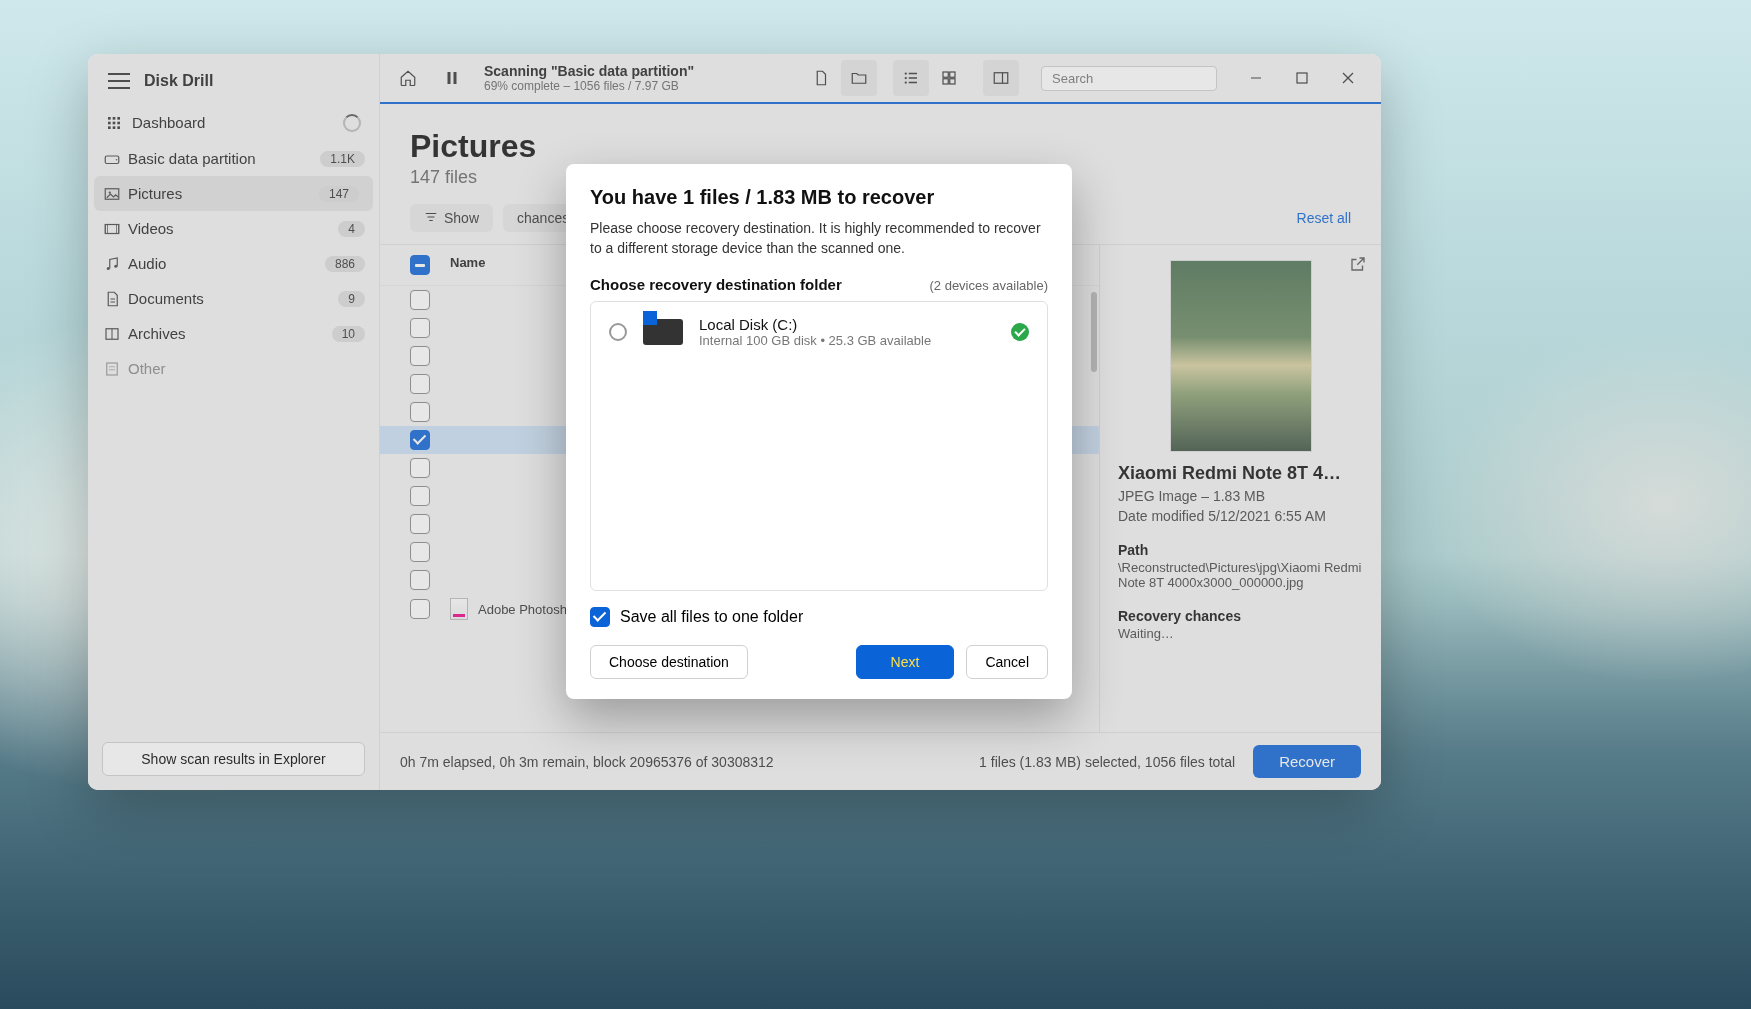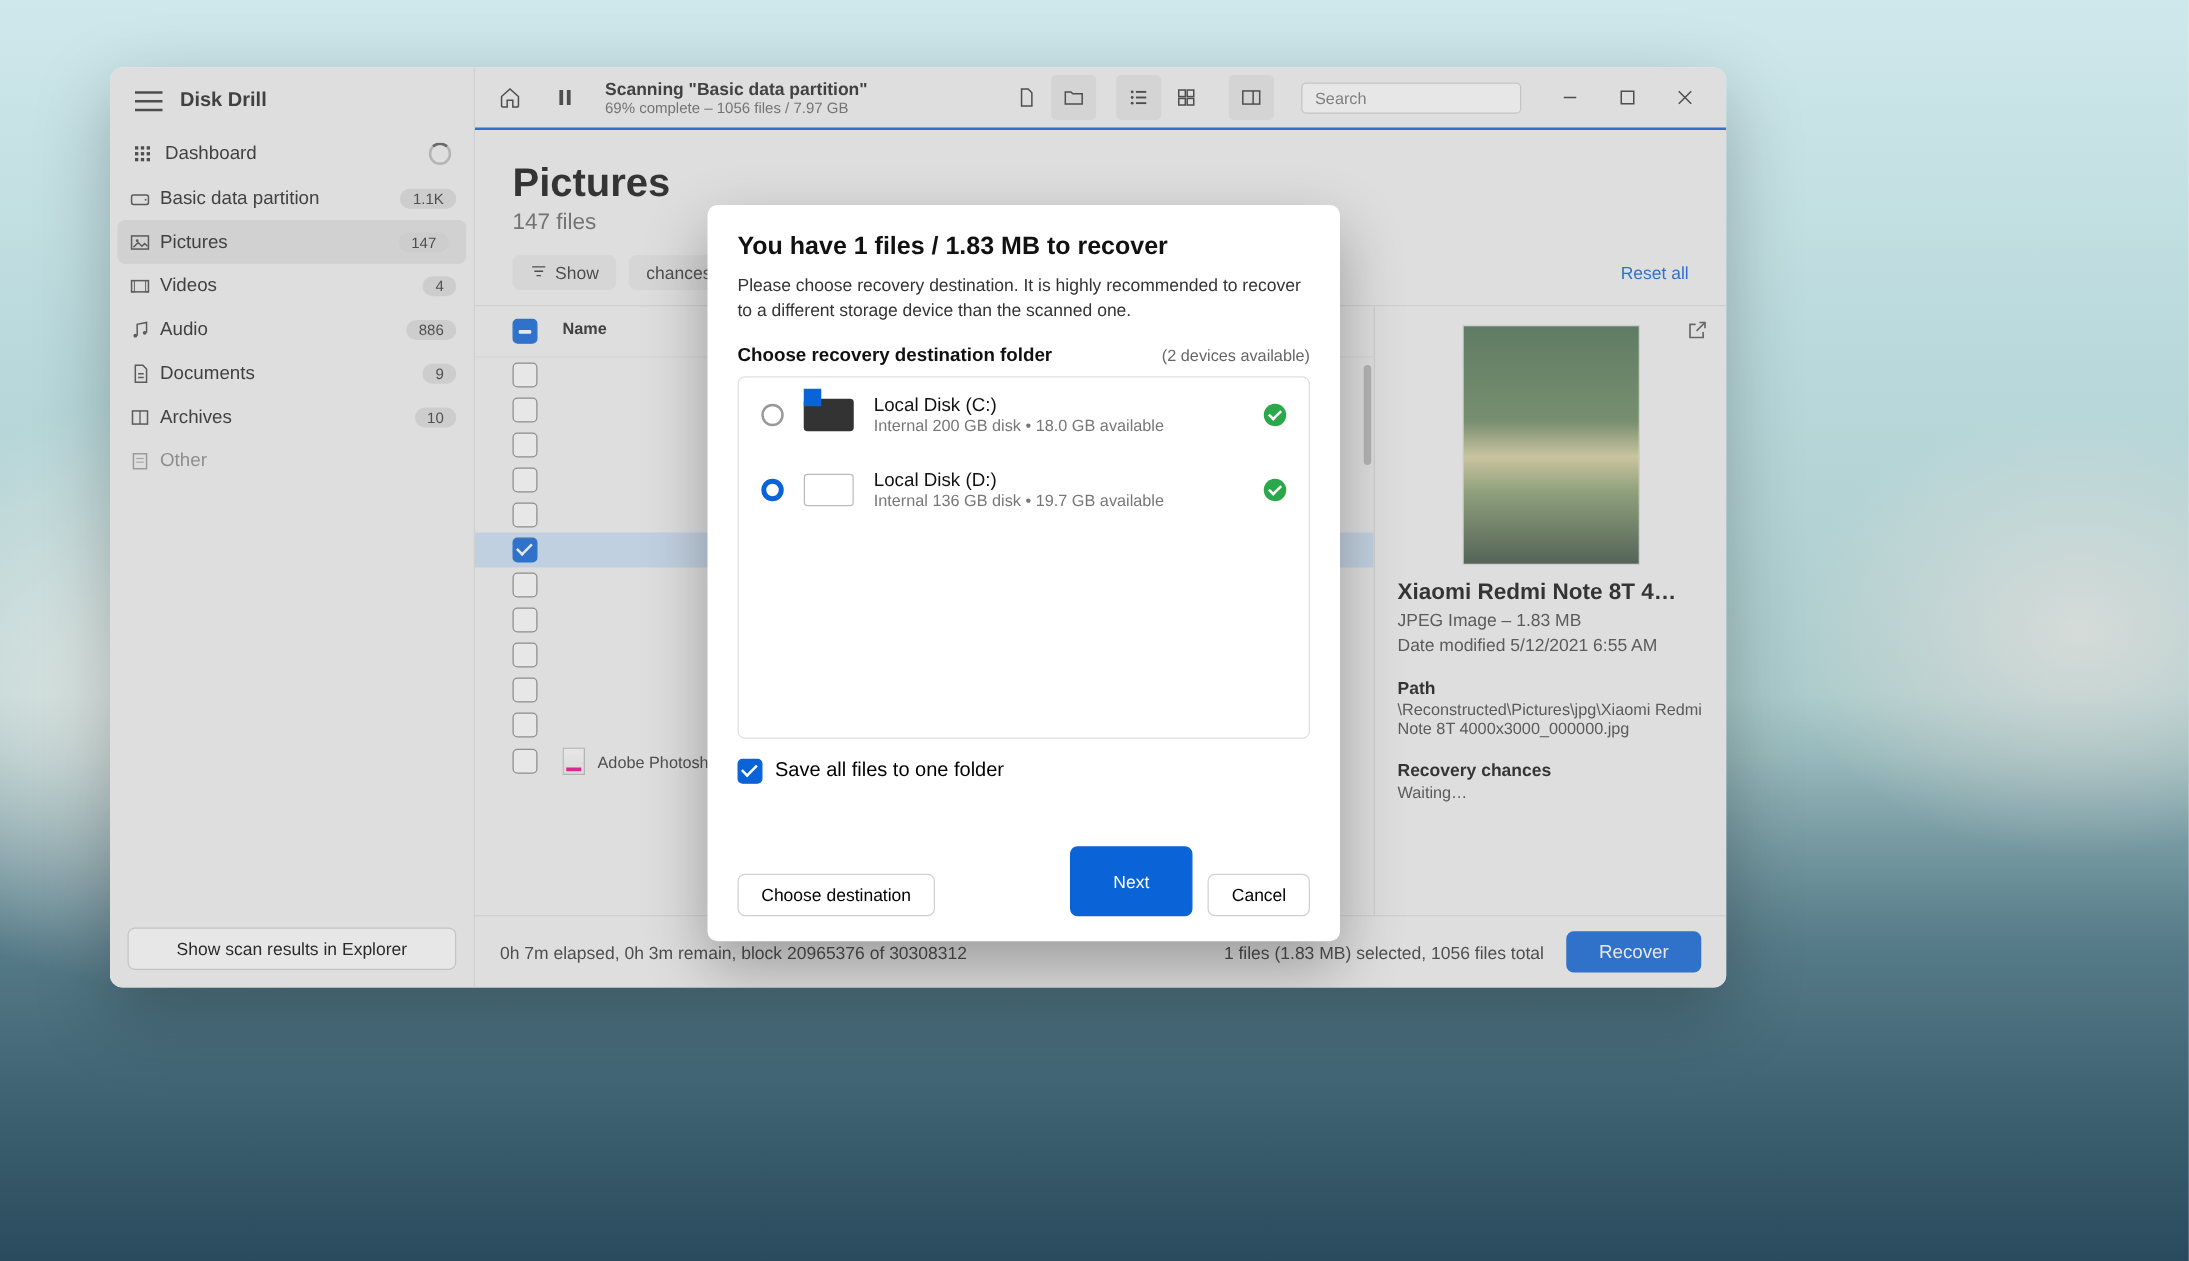--- a/index.html
+++ b/index.html
@@ -140,21 +140,21 @@
 .disk-ico.system::before{content:'';position:absolute;left:0;top:-8px;width:14px;height:14px;background:#0b63d8;}
 .disk-ico.external{ background:#fff; border:1px solid #bbb;}
 .dest-text .t{font-size:15px; color:#111;}
 .dest-text .s{font-size:13px; color:#777;}
 .ok-mark { margin-left:auto; width:18px; height:18px; background:#2ba84a; border-radius:50%; display:flex; align-items:center; justify-content:center;}
 .ok-mark::after{content:'';width:4px;height:8px;border:solid #fff;border-width:0 2px 2px 0;transform:rotate(45deg);margin-top:-2px;}
 .save-all { display:flex; align-items:center; gap:10px; margin:16px 0 18px;}
 .save-all .chk{width:20px;height:20px;}
 .modal-btns { display:flex; gap:12px; align-items:flex-end;}
 .btn { padding:8px 18px; border-radius:6px; border:1px solid #d0d0d0; background:#fff; font-size:14px; cursor:pointer;}
-.btn.primary { background:#0b63d8; border-color:#0b63d8; color:#ffffff; padding:19px 34px;margin-top:32px;}
+.btn.primary { background:#0b63d8; border-color:#0b63d8; color:#fde047; padding:8px 34px;}
 .modal-btns .spacer{flex:1;}
 </style>
 </head>
 <body>
 
 <div class="window">
 
   <aside class="sidebar">
     <div class="brand-row">
       <div class="hamburger">
@@ -541,30 +541,21 @@
     <div class="modal-sub">
       <span class="l">Choose recovery destination folder</span>
       <span class="r">(2 devices available)</span>
     </div>
     <div class="dest-list" id="dest-list">
         <div class="dest">
           <div class="radio"></div>
           <div class="disk-ico system"></div>
           <div class="dest-text">
             <div class="t">Local Disk (C:)</div>
-            <div class="s">Internal 200 GB disk • 18.0 GB available</div>
-          </div>
-          <div class="ok-mark"></div>
-        </div>
-        <div class="dest">
-          <div class="radio sel"></div>
-          <div class="disk-ico external"></div>
-          <div class="dest-text">
-            <div class="t">Local Disk (D:)</div>
-            <div class="s">Internal 136 GB disk • 19.7 GB available</div>
+            <div class="s">Internal 100 GB disk • 25.3 GB available</div>
           </div>
           <div class="ok-mark"></div>
         </div>
       </div>
     <div class="save-all">
       <div class="chk checked"></div>
       <span>Save all files to one folder</span>
     </div>
     <div class="modal-btns">
       <button class="btn">Choose destination</button>

